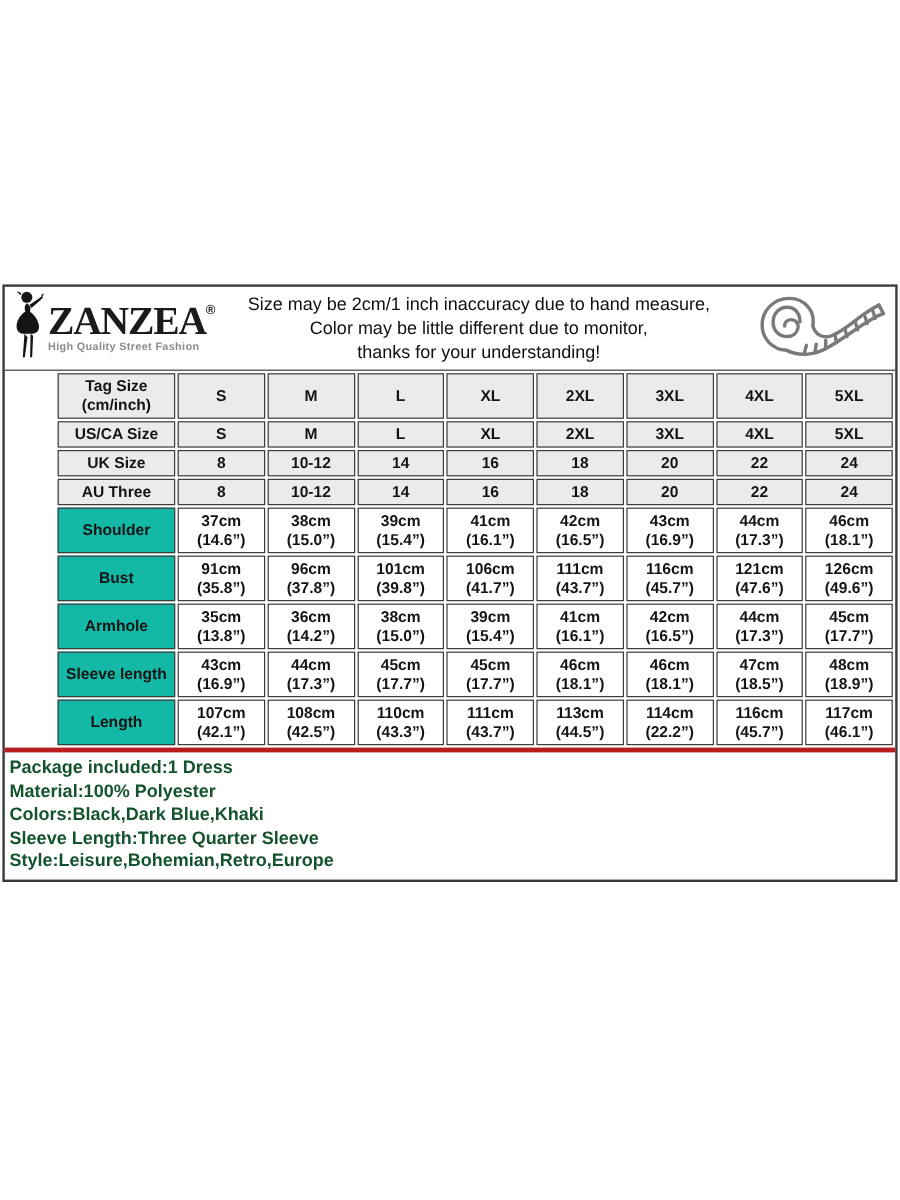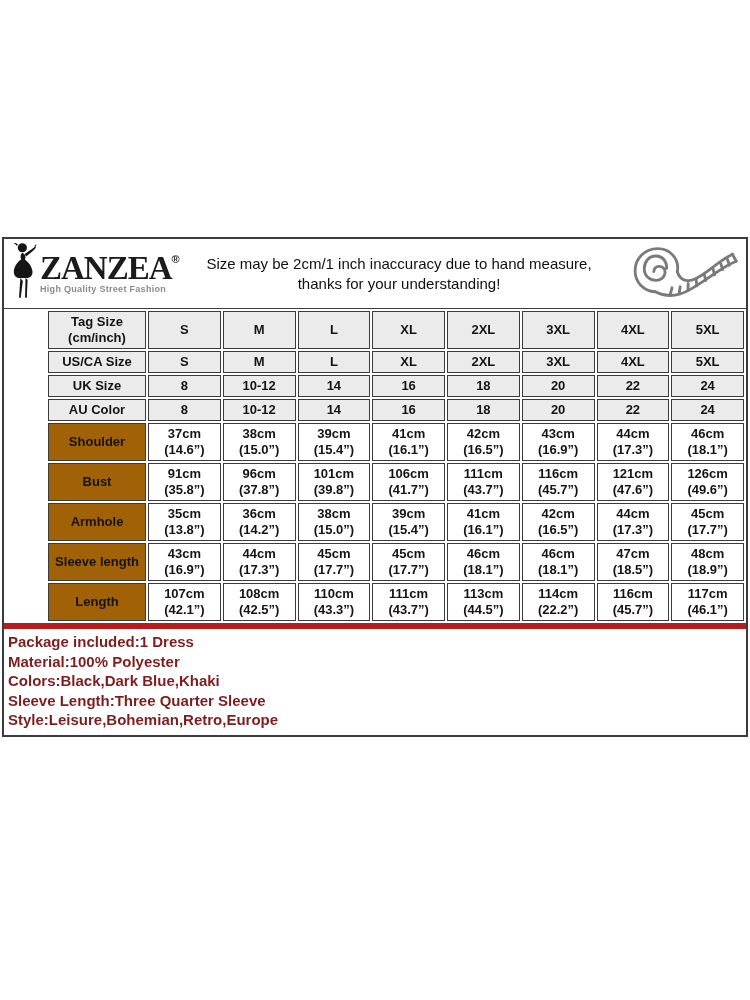--- a/index.html
+++ b/index.html
@@ -21,26 +21,26 @@
   .reg { font-size:11px; font-weight:700; line-height:11px; margin-top:1px; color:#1b1b1b; }
   .tagline { font-size:9px; font-weight:700; color:#8b8b8b; letter-spacing:.3px; margin-top:1px; white-space:nowrap; }
   .disc { flex:1; text-align:center; font-weight:400; font-size:15px; line-height:20px; color:#101010; }
   .tape { flex:none; width:122px; height:64px; margin-left:2px; }
 
   
   table { width:100%; border-collapse:separate; border-spacing:2px; table-layout:fixed;padding-left:42px; }
   td { border:1px solid #3b3b3b; background:#fff; text-align:center; vertical-align:middle;
        font-weight:700; font-size:13px; line-height:16px; padding:2px 1px;
        white-space:pre-line; }
-  td.label { background:#a16207; }
+  td.label { background:#14b8a6; }
   tr.shaded td { background:#ebebeb; }
 
   
-  .foot { border-top:6px solid #b91c1c; padding:3px 6px 5px 4px;
-          font-weight:700; font-size:15px; line-height:19.5px; color:#7f1d1d; }
+  .foot { border-top:4px solid #b91c1c; padding:3px 6px 5px 4px;
+          font-weight:700; font-size:15px; line-height:19.5px; color:#14532d; }
 </style>
 </head>
 <body>
 
 <div class="page">
   <div class="sheet">
 
     <div class="hdr">
       <div class="logo">
         <svg width="30" height="64" viewBox="0 0 36 78" aria-hidden="true">
@@ -58,20 +58,21 @@
           <div class="brand-row">
             <span class="brand">ZANZEA</span>
             <span class="reg">®</span>
           </div>
           <div class="tagline">High Quality Street Fashion</div>
         </div>
       </div>
 
       <div class="disc">
         <div>Size may be 2cm/1 inch inaccuracy due to hand measure,</div>
+        <div>Color may be little different due to monitor,</div>
         <div>thanks for your understanding!</div>
       </div>
 
       <svg class="tape" viewBox="0 0 134 72" aria-hidden="true">
         <g fill="none" stroke="#7a7a7a" stroke-width="3.2" stroke-linecap="round" stroke-linejoin="round">
           <path d="M64 33 C66.5 19 56 7.5 42 7.5 C27.5 7.5 16.5 18.5 16.5 32.5 C16.5 45.5 26.5 55.5 39 56"></path>
           <path d="M52 29.5 C52 21 47 15.8 40 15.8 C32 15.8 26.8 22 26.8 30 C26.8 38 33 43.2 40 43.2 C45.2 43.2 49.2 40 50.2 35 C50.6 30.4 47.6 27.2 43.4 27.4 C39.6 27.6 37.4 30.2 37.6 33.4"></path>
           <path d="M64 33 C66 41.5 73.5 45.5 81.5 42.5 C92.5 38.3 100.5 30.5 110 23.7 C115 20.1 120.5 16.5 126 13.8"></path>
           <path d="M39 56 C52 62.5 66.5 60.5 78.5 53.3 C92.5 45990" visibility="hidden"></path>
           <path d="M39 56 C52 62.5 66.5 60.5 78.5 53.3 C92.5 45.3 104.5 35.8 118 27.8 C122 25.4 126.2 23.2 130.2 21.6"></path>
@@ -129,21 +130,21 @@
             <td>8</td>
             <td>10-12</td>
             <td>14</td>
             <td>16</td>
             <td>18</td>
             <td>20</td>
             <td>22</td>
             <td>24</td>
           </tr>
           <tr class="shaded">
-            <td class="label">AU Color</td>
+            <td class="label">AU Three</td>
             <td>8</td>
             <td>10-12</td>
             <td>14</td>
             <td>16</td>
             <td>18</td>
             <td>20</td>
             <td>22</td>
             <td>24</td>
           </tr>
           <tr>

